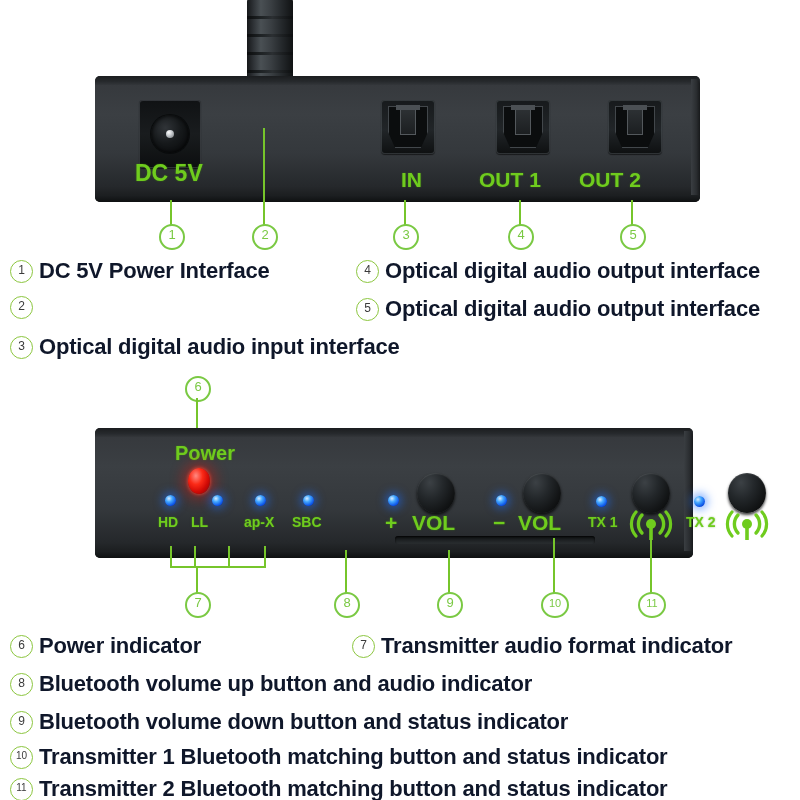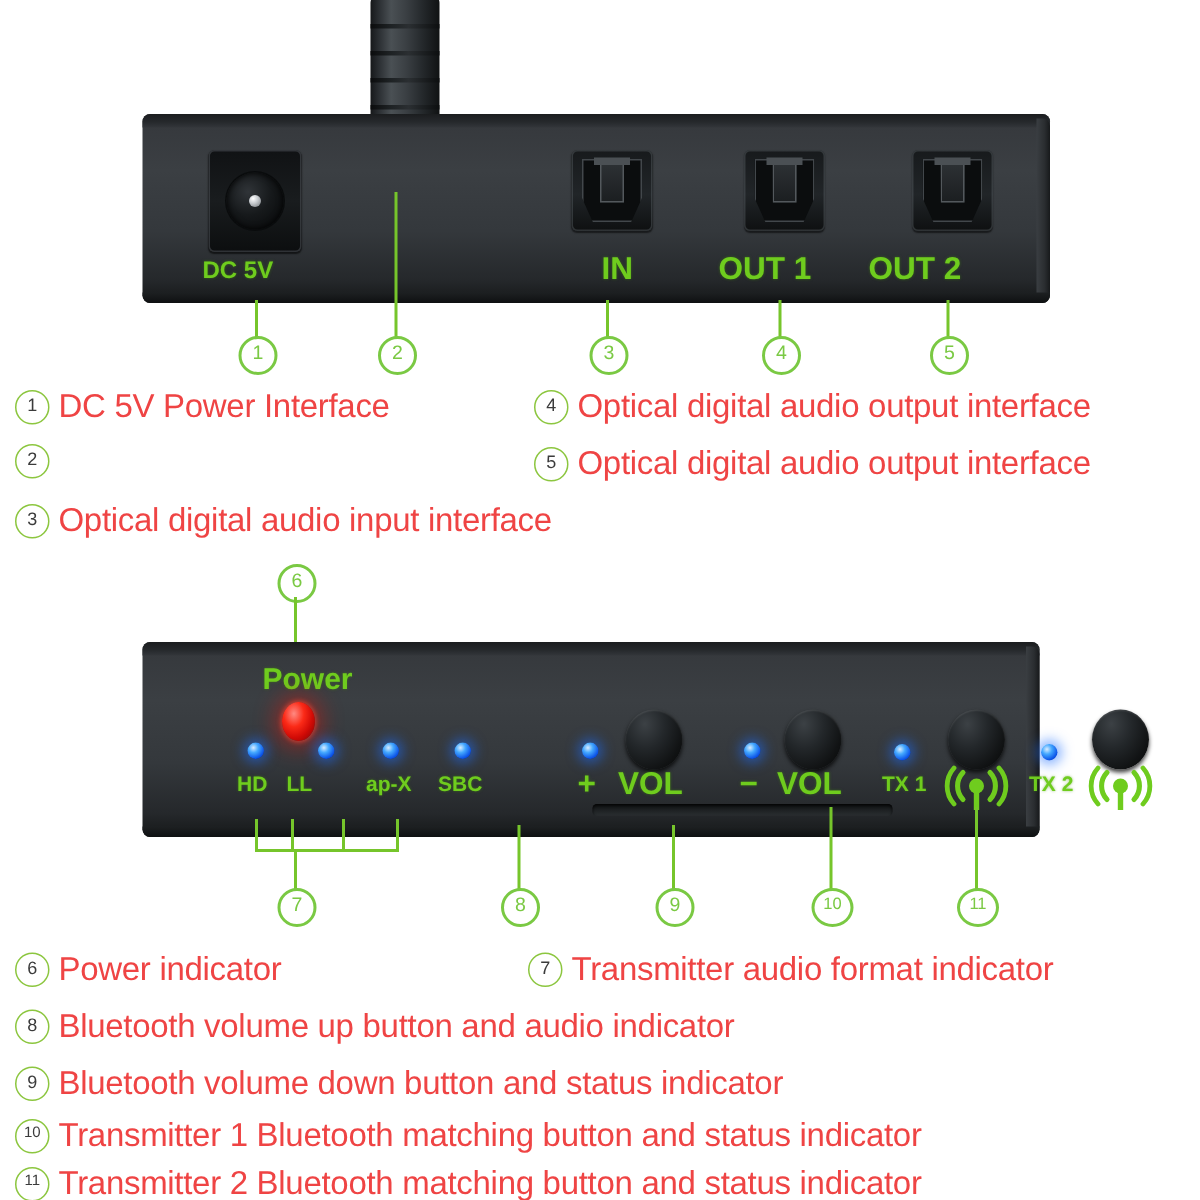--- a/index.html
+++ b/index.html
@@ -215,24 +215,25 @@
     border-radius: 50%;
     color: #3b3b3b;
     font-size: 12px;
     line-height: 18px;
     text-align: center;
     margin-right: 6px;
     font-family: "Liberation Sans", sans-serif;
   }
   .legend-num.two { font-size: 10px; }
   .legend-text {
-    color: #ef4444;
+    color: #0f172a;
     font-size: 22px;
     font-family: "Liberation Sans", sans-serif;
     letter-spacing: -0.2px;
+    font-weight: bold;
   }
 
   
   .wifi-glyph { position: absolute; }
 </style>
 </head>
 <body>
 
 <div class="stage">
 
@@ -275,21 +276,21 @@
       <div class="tos-cap"></div>
     </div>
 
     <div class="tos" style="left:513px; top:24px; width:54px; height:54px;">
       <div class="tos-plate"></div>
       <div class="tos-hole"></div>
       <div class="tos-inner"></div>
       <div class="tos-cap"></div>
     </div>
 
-    <div class="silk" style="left:40px; top:96px; font-size:16px;">DC 5V</div>
+    <div class="silk" style="left:40px; top:84px; font-size:23px;">DC 5V</div>
     <div class="silk" style="left:306px; top:92px; font-size:21px;">IN</div>
     <div class="silk" style="left:384px; top:92px; font-size:21px;">OUT 1</div>
     <div class="silk" style="left:484px; top:92px; font-size:21px;">OUT 2</div>
   </div>
 
   <div class="lead lead-v" style="left:170px; top:200px; height:26px;"></div>
   <div class="callout" style="left:159px; top:224px;">1</div>
 
   <div class="lead lead-v" style="left:263px; top:128px; height:98px;"></div>
   <div class="callout" style="left:252px; top:224px;">2</div>

